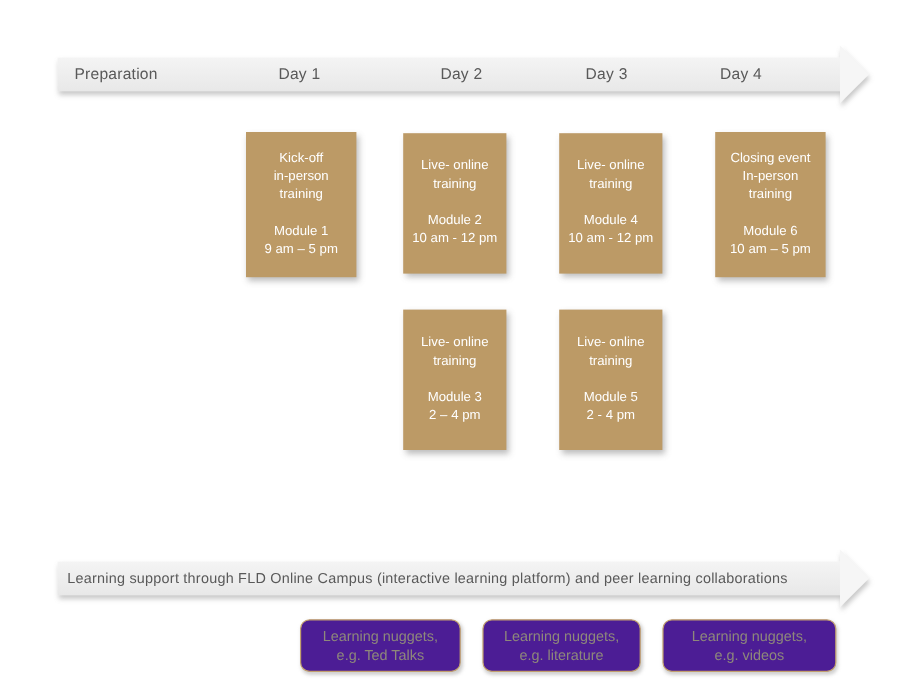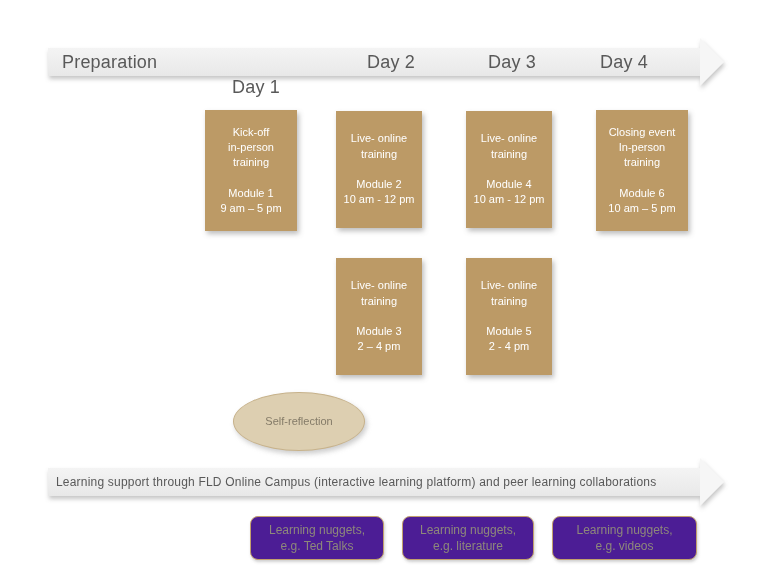--- a/index.html
+++ b/index.html
@@ -12,21 +12,21 @@
     overflow: hidden;
   }
 
   
   .banner-svg { position: absolute; left: 44px; width: 686px; height: 60px; }
   .banner-label {
     position: absolute;
     height: 28px;
     line-height: 28px;
     color: #595959;
-    font-size: 18px;
+    font-size: 13px;
     letter-spacing: 0.2px;
     white-space: nowrap;
   }
 
   
   .module-card {
     position: absolute;
     background: #bc9a66;
     color: #ffffff;
     text-align: center;
@@ -90,21 +90,21 @@
         <feDropShadow dx="1" dy="3" stdDeviation="2" flood-color="#808080" flood-opacity="0.45"></feDropShadow>
       </filter>
     </defs>
     <g filter="url(#bannerShadow)">
       <rect x="4" y="14" width="652" height="28" fill="url(#bannerGrad)"></rect>
       <polygon points="656,4 680,28 656,52" fill="#f6f6f6"></polygon>
     </g>
   </svg>
 
   <span class="banner-label" style="left:62px; top:48px;">Preparation</span>
-  <span class="banner-label" style="left:232px; top:48px;margin-top:25px;">Day 1</span>
+  <span class="banner-label" style="left:232px; top:48px;">Day 1</span>
   <span class="banner-label" style="left:367px; top:48px;">Day 2</span>
   <span class="banner-label" style="left:488px; top:48px;">Day 3</span>
   <span class="banner-label" style="left:600px; top:48px;">Day 4</span>
 
 
   <div class="module-card" style="left:205px; top:110px; width:92px; height:121px;">
     <div class="mc-title">Kick-off
 in-person
 training</div>
     <div class="mc-module">Module 1</div>
@@ -140,21 +140,20 @@
     <div class="mc-time">2 – 4 pm</div>
   </div>
 
   <div class="module-card" style="left:466px; top:258px; width:86px; height:117px;">
     <div class="mc-title">Live- online
 training</div>
     <div class="mc-module">Module 5</div>
     <div class="mc-time">2 - 4 pm</div>
   </div>
 
-  <div class="tan-ellipse" style="left:233px; top:392px; width:130px; height:57px;">Self-reflection</div>
 
 
   <svg class="banner-svg" style="top:454px;" viewBox="0 0 686 60">
     <g filter="url(#bannerShadow)">
       <rect x="4" y="14" width="652" height="28" fill="url(#bannerGrad)"></rect>
       <polygon points="656,4 680,28 656,52" fill="#f6f6f6"></polygon>
     </g>
   </svg>
 
   <span class="banner-label" style="left:56px; top:468px; font-size:12px;">Learning support through FLD Online Campus (interactive learning platform) and peer learning collaborations</span>

